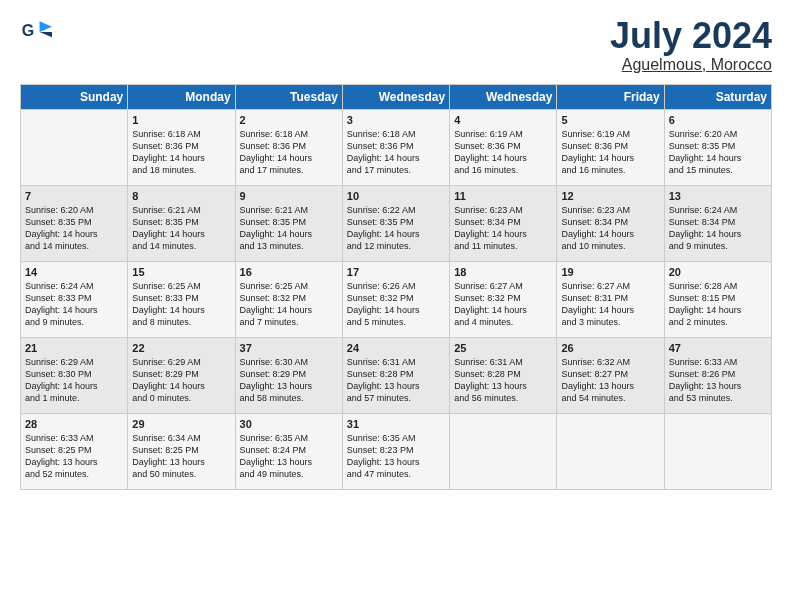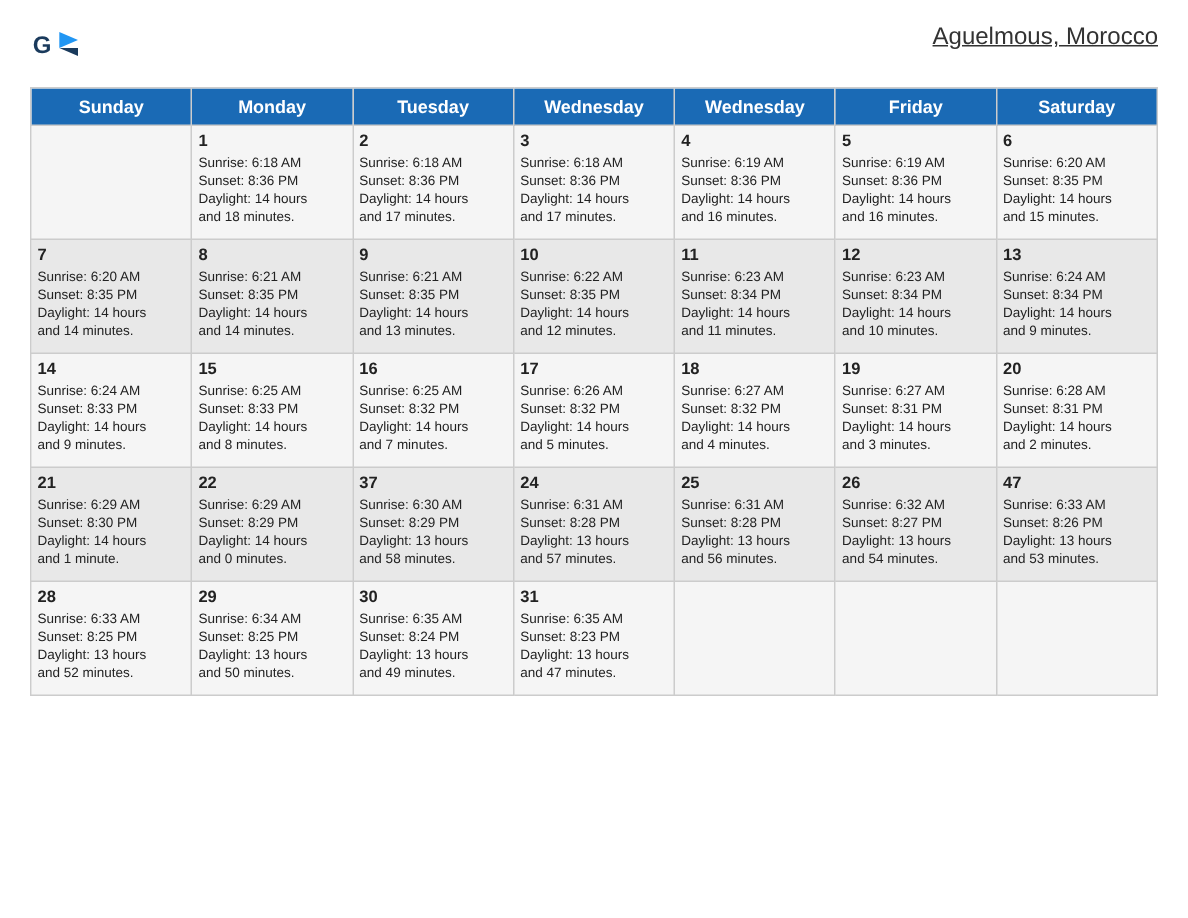--- a/index.html
+++ b/index.html
@@ -56,21 +56,21 @@
       width: 100%;
       border-collapse: collapse;
       table-layout: fixed;
     }
     thead tr th {
       background-color: #1a6ab5;
       color: #fff;
       font-size: 12px;
       font-weight: bold;
       padding: 5px 4px;
-      text-align: center;
+      text-align: right;
       border: 1px solid #ccc;
     }
     tbody tr td {
       border: 1px solid #ccc;
       vertical-align: top;
       padding: 4px 4px 4px 4px;
       font-size: 9.5px;
       color: #222;
       height: 76px;
     }
@@ -101,20 +101,21 @@
       <svg class="logo-icon" viewBox="0 0 36 36">
         <rect x="0" y="0" width="36" height="36" fill="white"></rect>
 
         <text x="2" y="22" font-size="18" font-weight="bold" fill="#1a3a5c" font-family="Arial">G</text>
 
         <polygon points="22,6 36,12 22,18" fill="#2196F3"></polygon>
         <polygon points="22,18 36,18 36,24" fill="#1a3a5c"></polygon>
       </svg>
     </div>
     <div class="title-block">
+      <div class="month-title">July 2024</div>
       <div class="location">Aguelmous, Morocco</div>
     </div>
   </div>
 
   <table>
     <thead>
       <tr>
       <th>Sunday</th>
           <th>Monday</th>
           <th>Tuesday</th>
@@ -260,21 +261,21 @@
           <td>
             <span class="day-number">19</span>
             <div class="day-info" style="white-space: pre-line;">Sunrise: 6:27 AM
 Sunset: 8:31 PM
 Daylight: 14 hours
 and 3 minutes.</div>
           </td>
           <td>
             <span class="day-number">20</span>
             <div class="day-info" style="white-space: pre-line;">Sunrise: 6:28 AM
-Sunset: 8:31 PM
+Sunset: 8:15 PM
 Daylight: 14 hours
 and 2 minutes.</div>
           </td>
         </tr>
         <tr>
           <td>
             <span class="day-number">21</span>
             <div class="day-info" style="white-space: pre-line;">Sunrise: 6:29 AM
 Sunset: 8:30 PM
 Daylight: 14 hours

